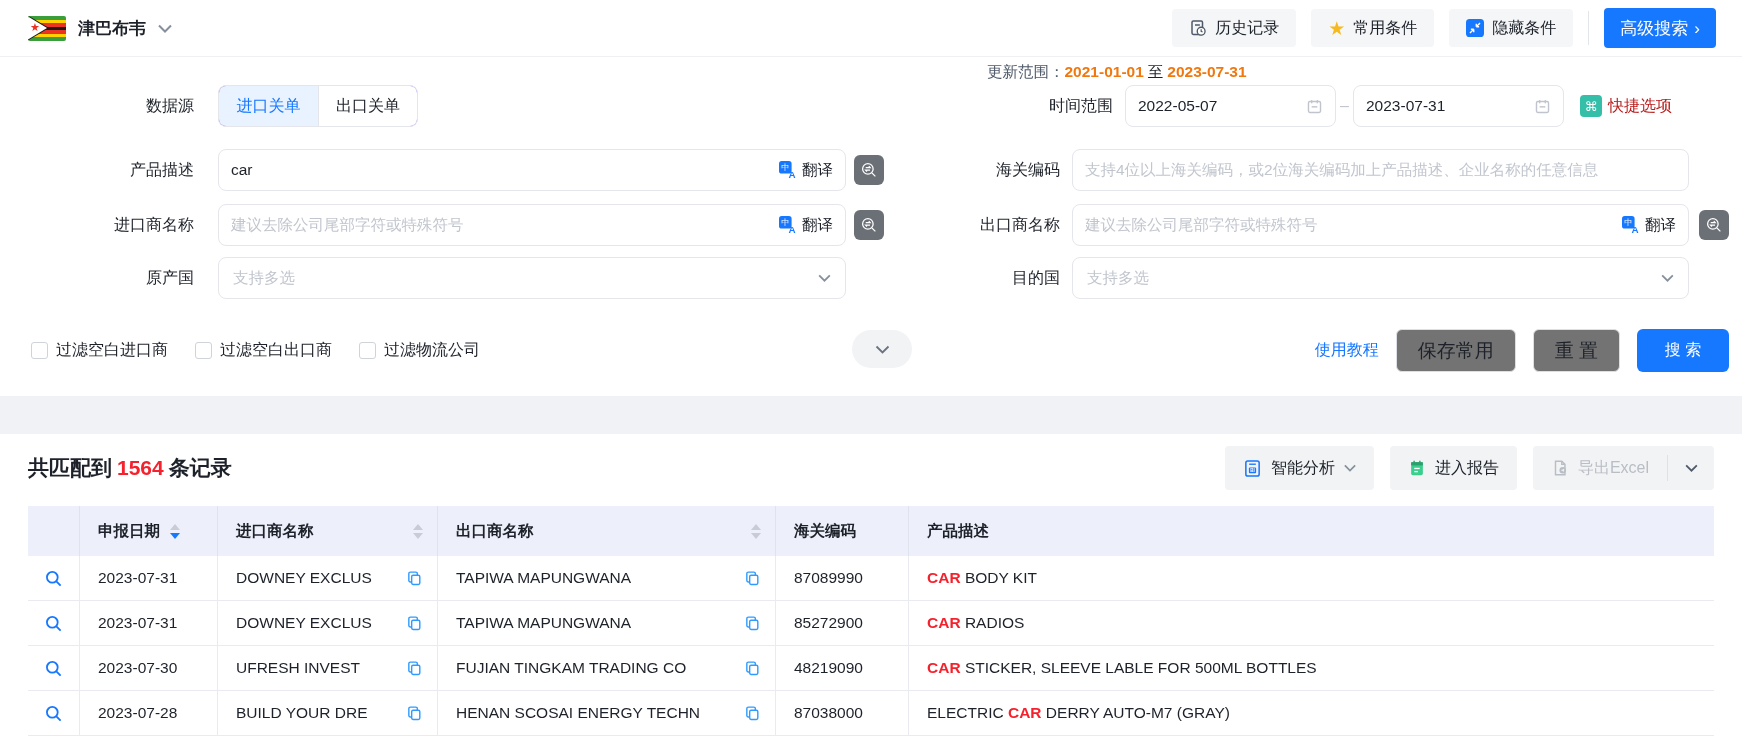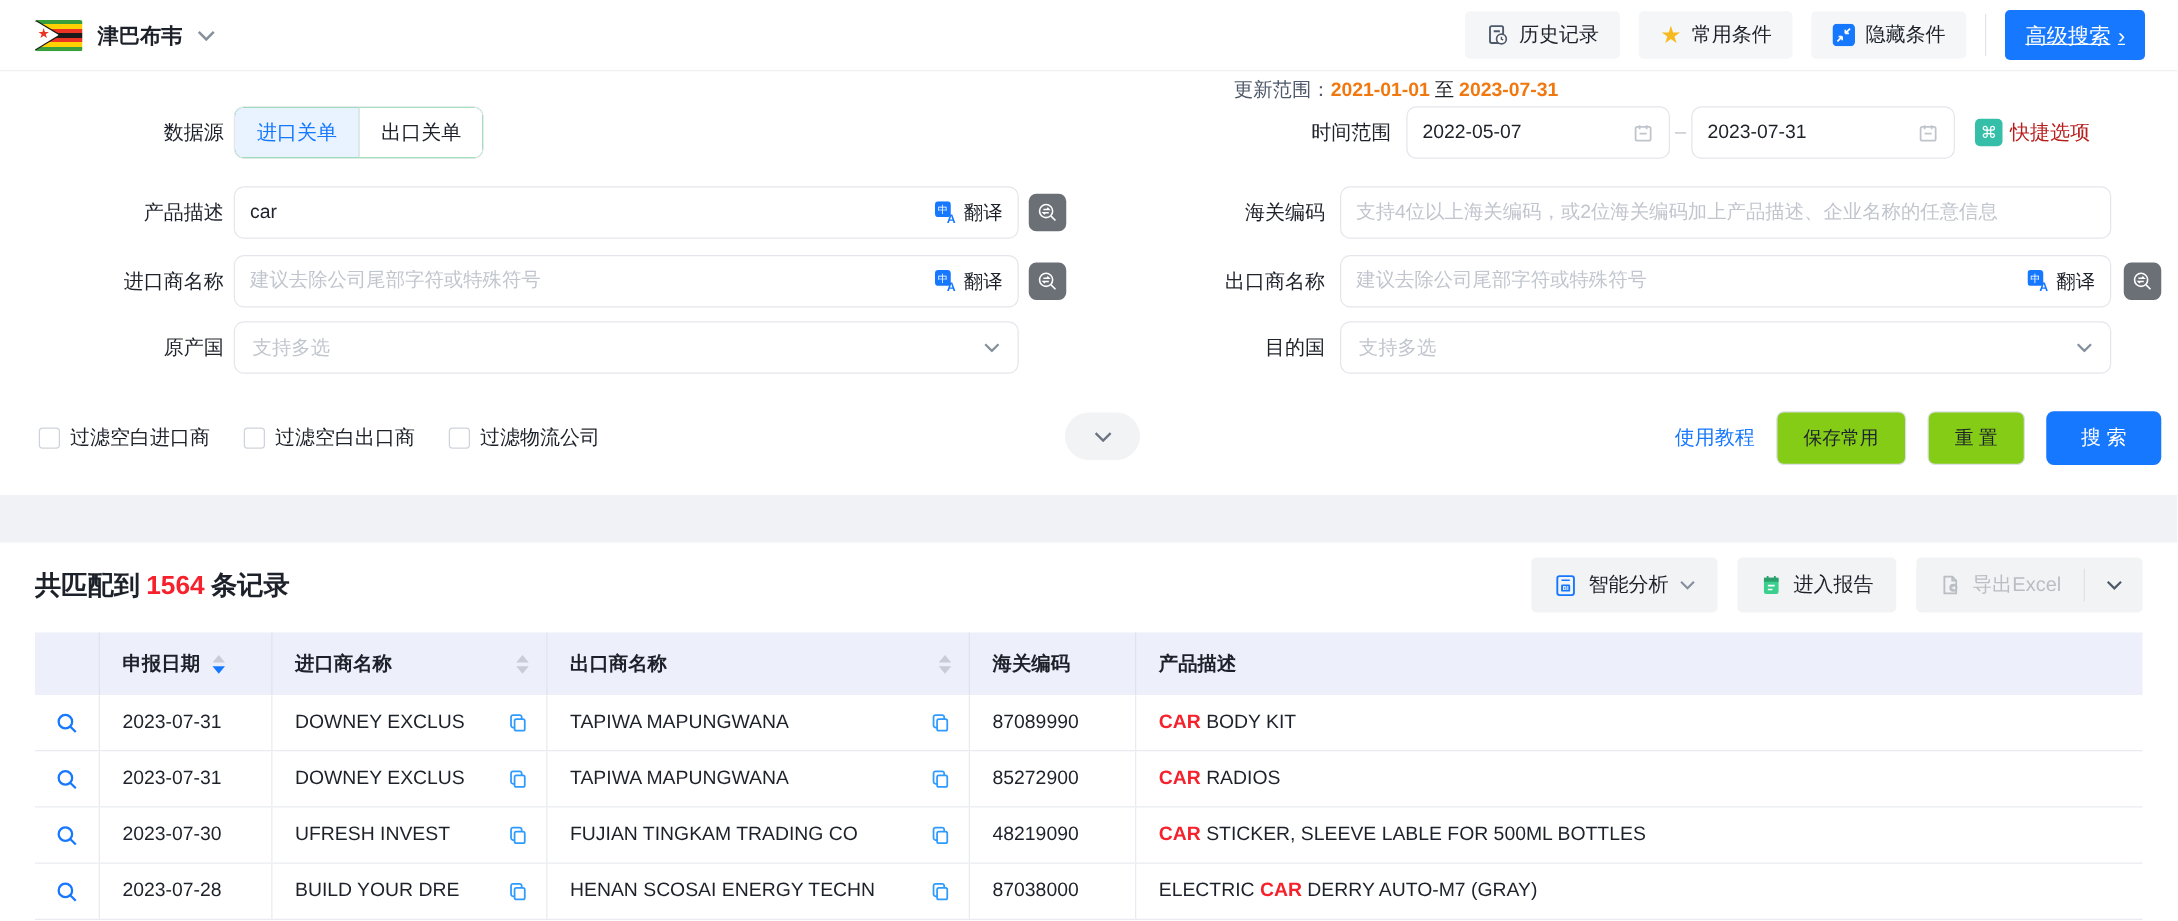--- a/index.html
+++ b/index.html
@@ -20,40 +20,40 @@
   .flag-tri { position:absolute; left:0; top:1px; width:19px; height:23px; background:#fff;
     clip-path:polygon(0 0,100% 50%,0 100%); }
   .flag-star { position:absolute; left:2px; top:50%; transform:translateY(-54%);
     color:#ea3323; font-size:11px; line-height:1; }
   .country { font-size:17px; font-weight:700; }
   .tb-right { display:flex; align-items:center; gap:15px; }
   .gbtn { display:flex; align-items:center; gap:8px; height:38px; padding:0 17px;
     background:#f4f6f8; border-radius:4px; font-size:16px; color:#1d2129; }
   .vdiv { width:1px; height:34px; background:#e2e5ea; }
   .bbtn { display:flex; align-items:center; gap:6px; height:40px; padding:16px 16px;
-    background:#1677ff; border-radius:4px; color:#fff; font-size:17px;text-decoration:underline; }
+    background:#1677ff; border-radius:4px; color:#fff; font-size:17px; }
   .bbtn .arr { font-size:17px; line-height:1; }
   .chev-sm { stroke:#86909c; fill:none; stroke-width:2; }
 
   
   .form { position:relative; padding-top:28px; padding-bottom:24px; }
   .update-range { position:absolute; left:987px; top:5px; font-size:15.5px; color:#4e5969; }
   .update-range b { color:#f0780f; font-weight:700; }
   .update-range .to { color:#1d2129; margin:0 4px; }
   .frow { display:flex; align-items:center; }
   .mb22{margin-bottom:22px}.mb13{margin-bottom:13px}.mb11{margin-bottom:11px}
-  .lbl-l { width:187px; flex:none; text-align:right; padding-right:8px; font-size:16px; }
+  .lbl-l { width:187px; flex:none; text-align:right; padding-right:24px; font-size:16px;margin-left:31px; }
   .ctrl-l { width:628px; flex:none; }
   .after-l { width:66px; flex:none; display:flex; align-items:center; padding-left:8px; }
   .lbl-r { flex:1; text-align:right; padding-right:12px; font-size:16px; }
   .ctrl-r { width:617px; flex:none; }
   .edge-r { width:53px; flex:none; display:flex; align-items:center; padding-left:10px; }
 
   .tabgrp { display:inline-flex; height:42px; border:1px solid #e5e6eb; border-radius:8px;
-    overflow:hidden; background:#22c55e; }
+    overflow:hidden; background:#8b5cf6; }
   .tab { width:99px; display:flex; align-items:center; justify-content:center;
     font-size:16px; color:#1d2129; background:#fff; }
   .tab + .tab { border-left:1px solid #e5e6eb; }
   .tab.on { background:#e8f3ff; color:#1677ff; }
 
   .ibox { display:flex; align-items:center; height:42px; border:1px solid #e5e6eb;
     border-radius:8px; background:#fff; padding:0 12px; }
   .ibox input { flex:1; border:none; outline:none; font-size:15.5px; color:#1d2129;
     font-family:inherit; background:transparent; min-width:0; }
   .ibox input::placeholder { color:#c1c5cd; }
@@ -74,21 +74,21 @@
 
   .rowE { position:relative; margin-top:30px; }
   .cbgrp { display:flex; align-items:center; gap:27px; padding-left:31px; }
   .cbitem { display:flex; align-items:center; gap:8px; font-size:16px; }
   .cb { width:17px; height:17px; border:1px solid #cfd3da; border-radius:3px; background:#fff; flex:none; }
   .pill { position:absolute; left:852px; top:1px; width:60px; height:38px; border-radius:19px;
     background:#f2f3f5; display:flex; align-items:center; justify-content:center; }
   .actions { margin-left:auto; display:flex; align-items:center; gap:17px; padding-right:13px; }
   .tutorial { font-size:16px; color:#1677ff; }
   .obtn { height:43px; padding:0 21px; border:1px solid #dcdfe5; border-radius:6px;
-    background:#84cc16; font-size:15px; color:#1d2129; }
+    background:#737373; font-size:19px; color:#1d2129; }
   .sbtn { height:43px; width:92px; border-radius:6px; background:#1677ff; color:#fff; font-size:16px; }
 
   .band { height:38px; background:#f0f2f5; }
 
   
   .results { padding:0 28px; }
   .res-head { display:flex; align-items:center; justify-content:space-between; margin:12px 0 16px; }
   .count { font-size:21px; font-weight:700; }
   .count .red { color:#f5222d; margin:0 5px; }
   .rtool { display:flex; align-items:flex-start; gap:16px; }

